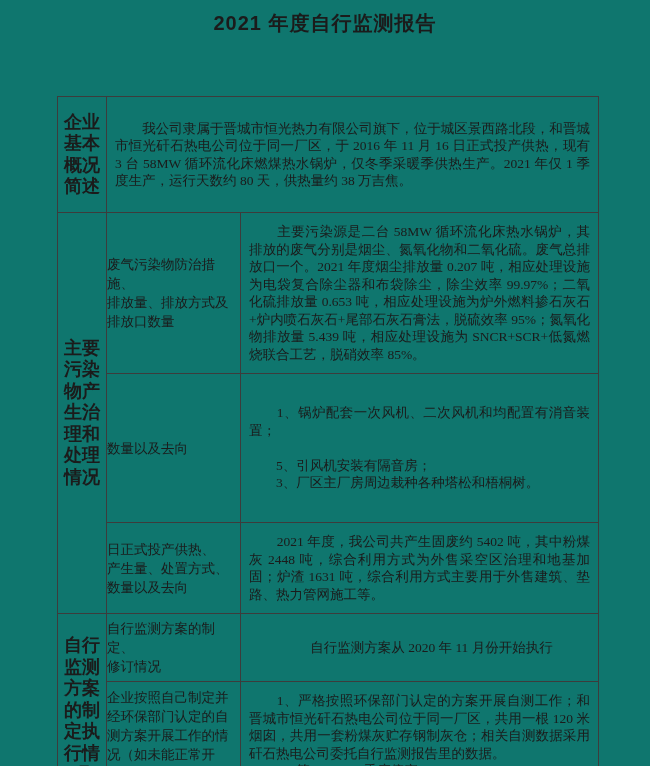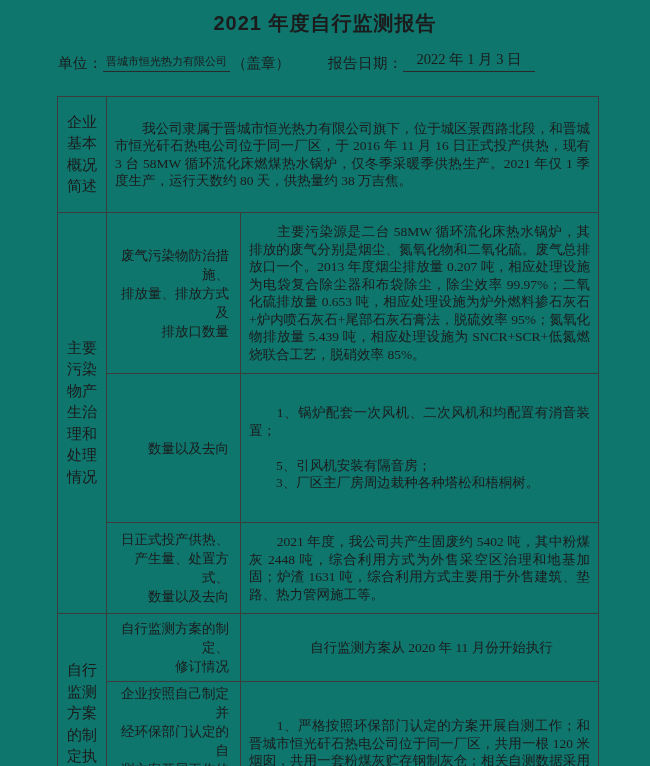--- a/index.html
+++ b/index.html
@@ -31,52 +31,45 @@
     display:inline-block;width:132px;text-align:center;
     border-bottom:1px solid #2a2a2a;padding-bottom:2px;margin-bottom:1px;
     font-size:14.5px;
   }
   table.report{
     position:absolute;left:57px;top:96px;width:541px;
     border-collapse:collapse;table-layout:fixed;
   }
   table.report td{border:1px solid #3c3c3c;overflow:hidden;}
   .vh{
-    font-weight:normal;font-size:15px;line-height:21.5px;
+    font-weight:bold;font-size:18px;line-height:21.5px;
     text-align:center;vertical-align:middle;white-space:pre-line;
     padding:0 1px;
     margin-top:48px;
   }
   .lbl{
-    font-size:13.5px;line-height:19px;text-align:right;
-    vertical-align:middle;white-space:pre-line;padding:2px 11px;
+    font-size:13.5px;line-height:19px;text-align:left;
+    vertical-align:middle;white-space:pre-line;padding:2px 0;
   }
   .ct{
     font-size:13.5px;line-height:17.5px;padding:10px 8px;
     vertical-align:middle;white-space:pre-wrap;text-align:justify;
   }
   .ct-left{text-align:center;padding-left:32px;}
   tr.r1{height:116px;} tr.r2{height:119px;} tr.r3{height:149px;}
   tr.r4{height:83px;}  tr.r5{height:68px;}  tr.r6{height:125px;}
   col.c1{width:49px;} col.c2{width:134px;} col.c3{width:358px;}
 </style>
 </head>
 <body>
 
 <div class="page">
 
   <div class="title">2021 年度自行监测报告</div>
 
-  <div class="meta">
-    <span class="unit-label">单位：</span>
-    <span class="unit-value">晋城市恒光热力有限公司</span>
-    <span class="seal-note">（盖章）</span>
-    <span class="date-label">报告日期：</span>
-    <span class="date-value">2022 年 1 月 3 日</span>
-  </div>
 
   <table class="report">
     <colgroup>
         <col class="c1">
         <col class="c2">
         <col class="c3">
       </colgroup>
 
     <tbody>
         <tr class="r1">
@@ -91,21 +84,21 @@
       <td class="vh" rowspan="3">主要
 污染
 物产
 生治
 理和
 处理
 情况</td>
       <td class="lbl">废气污染物防治措施、
 排放量、排放方式及
 排放口数量</td>
-      <td class="ct">　　主要污染源是二台 58MW 循环流化床热水锅炉，其排放的废气分别是烟尘、氮氧化物和二氧化硫。废气总排放口一个。2013 年度烟尘排放量 0.207 吨，相应处理设施为电袋复合除尘器和布袋除尘，除尘效率 99.97%；二氧化硫排放量 0.653 吨，相应处理设施为炉外燃料掺石灰石+炉内喷石灰石+尾部石灰石膏法，脱硫效率 95%；氮氧化物排放量 5.439 吨，相应处理设施为 SNCR+SCR+低氮燃烧联合工艺，脱硝效率 85%。</td>
+      <td class="ct">　　主要污染源是二台 58MW 循环流化床热水锅炉，其排放的废气分别是烟尘、氮氧化物和二氧化硫。废气总排放口一个。2021 年度烟尘排放量 0.207 吨，相应处理设施为电袋复合除尘器和布袋除尘，除尘效率 99.97%；二氧化硫排放量 0.653 吨，相应处理设施为炉外燃料掺石灰石+炉内喷石灰石+尾部石灰石膏法，脱硫效率 95%；氮氧化物排放量 5.439 吨，相应处理设施为 SNCR+SCR+低氮燃烧联合工艺，脱硝效率 85%。</td>
     </tr>
 
     <tr class="r3">
       <td class="lbl">数量以及去向</td>
       <td class="ct">　　1、锅炉配套一次风机、二次风机和均配置有消音装置；
 
 　　5、引风机安装有隔音房；
 　　3、厂区主厂房周边栽种各种塔松和梧桐树。</td>
     </tr>
 

